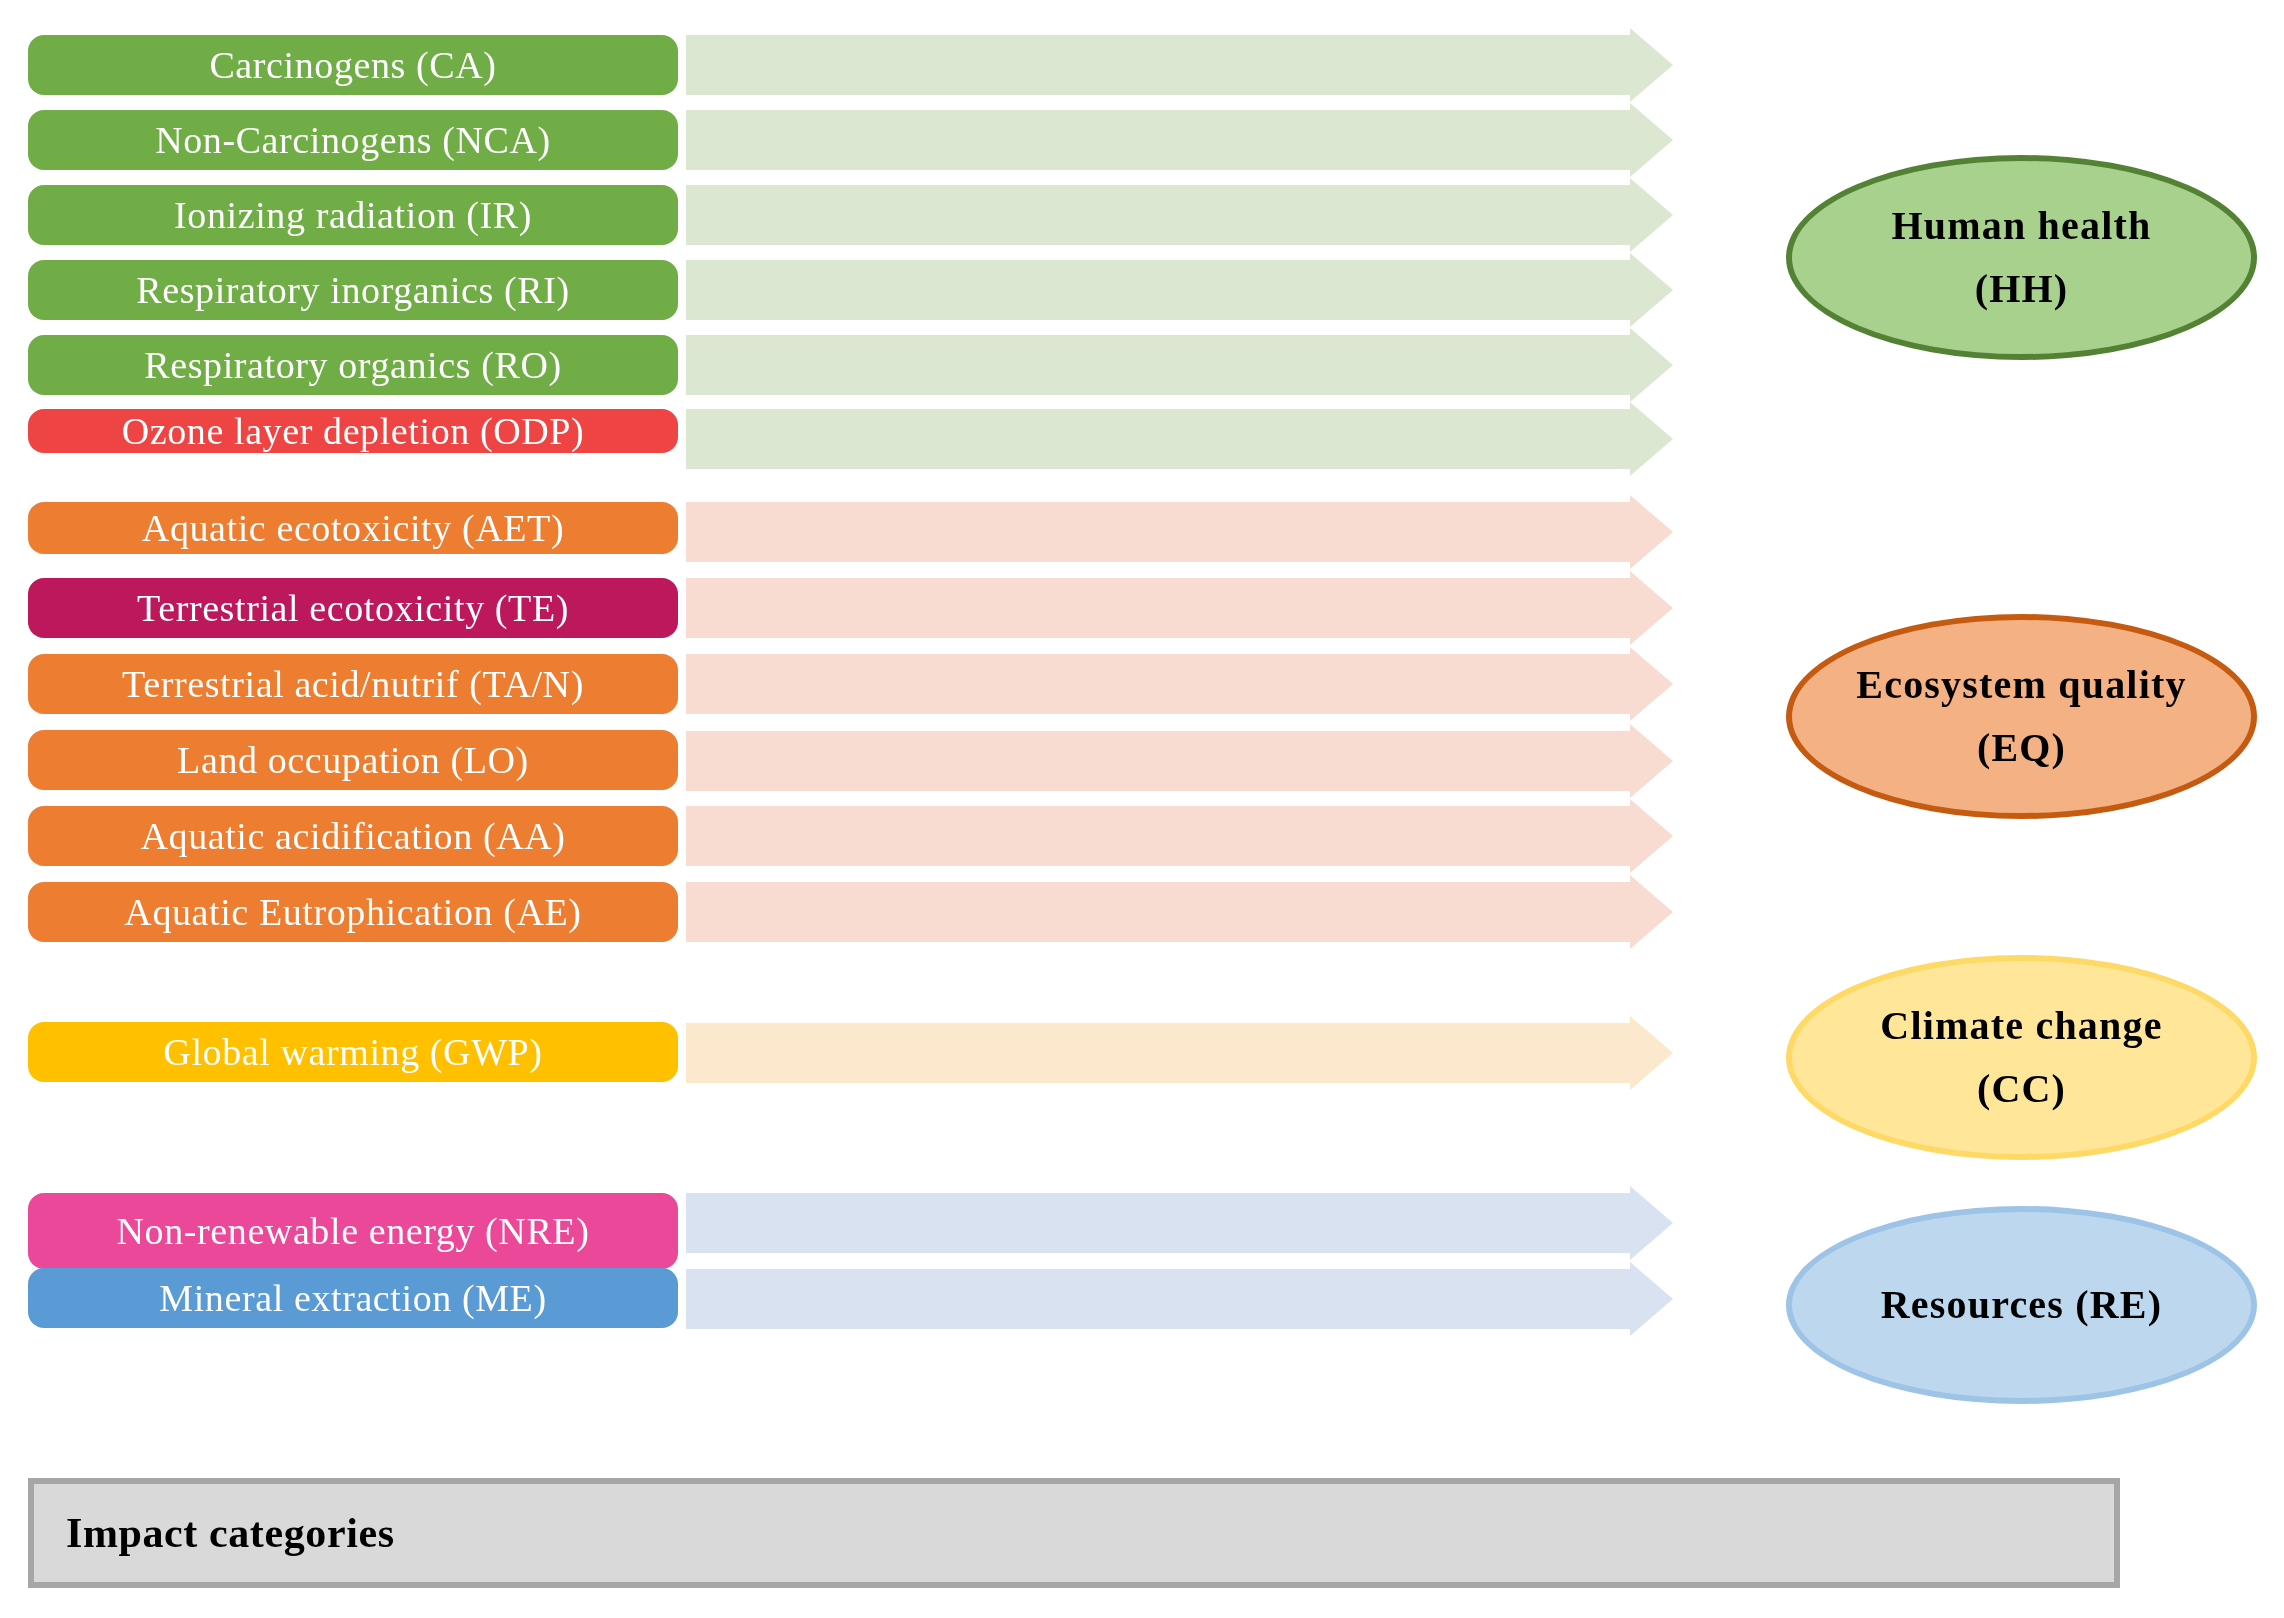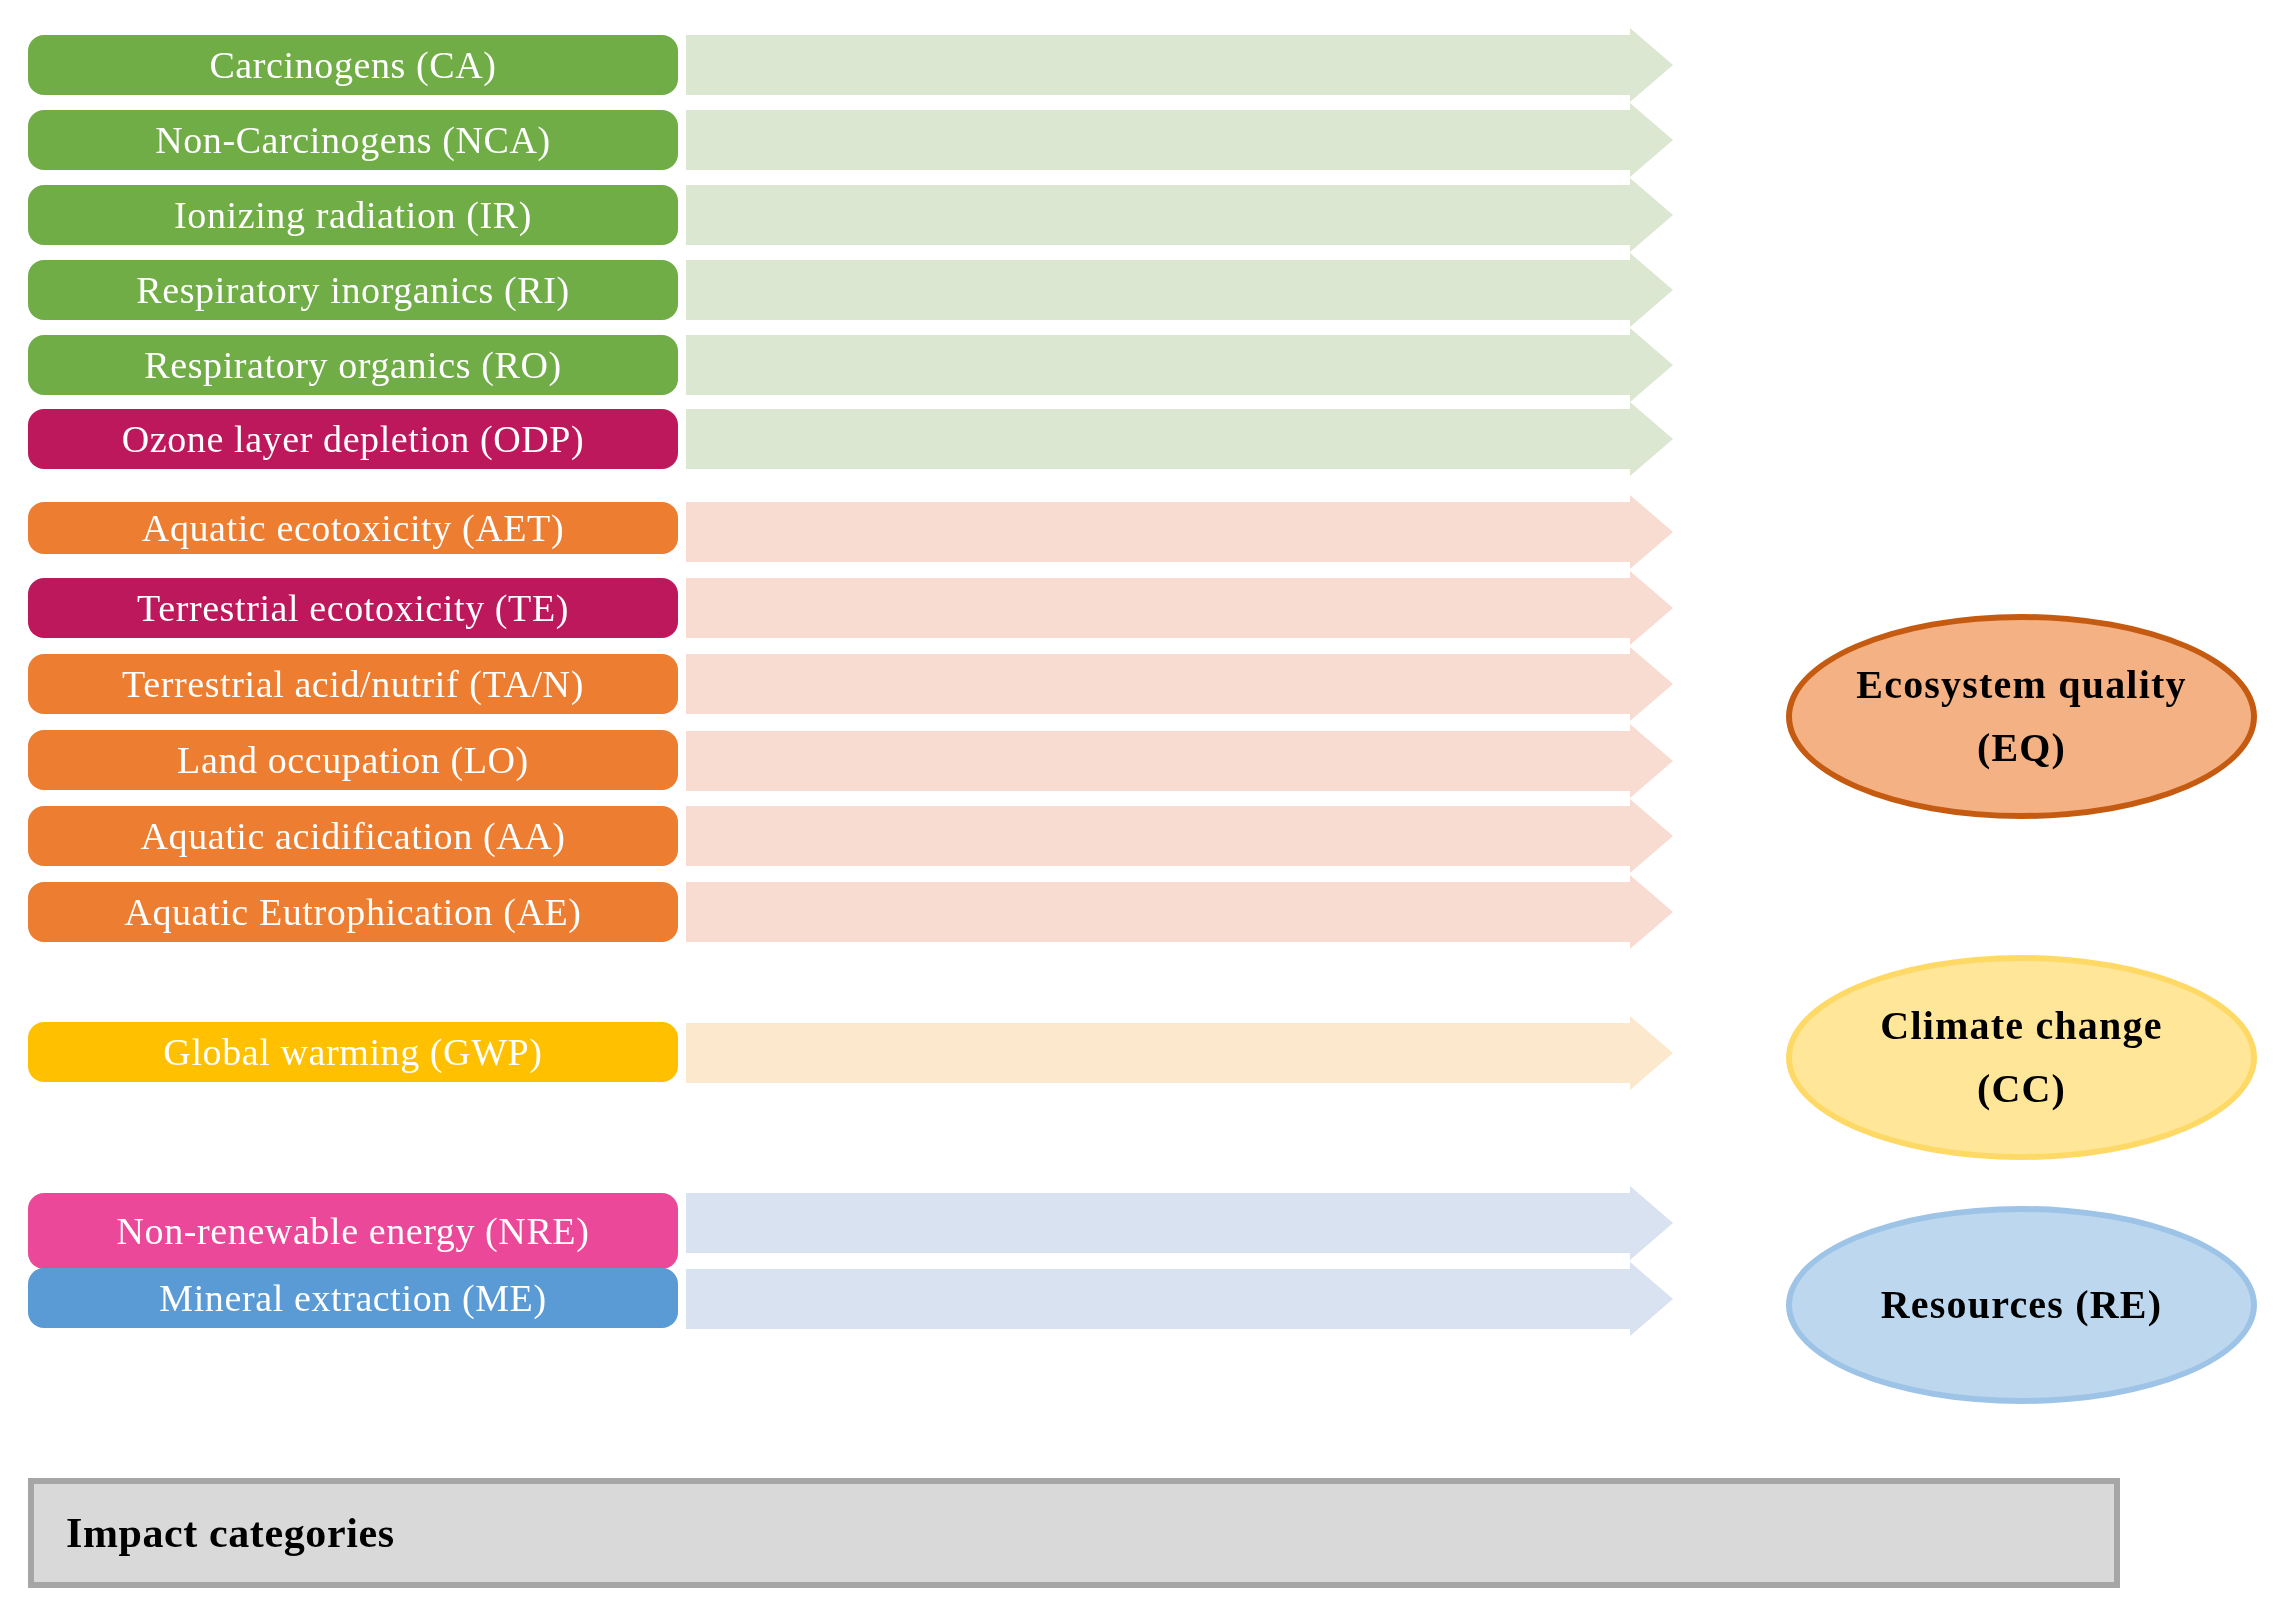--- a/index.html
+++ b/index.html
@@ -124,21 +124,21 @@
     </div>
 
     <div class="impact-box" style="top: 335px; height: 60px; background: rgb(112, 173, 71);">
       <span>Respiratory organics (RO)</span>
     </div>
     <div class="impact-arrow" style="top: 328px;">
       <div class="arrow-body" style="background: rgb(220, 231, 210);"></div>
       <div class="arrow-head" style="background: rgb(220, 231, 210);"></div>
     </div>
 
-    <div class="impact-box" style="top: 409px; height: 60px; background: #be185d;">
+    <div class="impact-box" style="top: 409px; height: 44px; background: #ef4444;">
       <span>Ozone layer depletion (ODP)</span>
     </div>
     <div class="impact-arrow" style="top: 402px;">
       <div class="arrow-body" style="background: rgb(220, 231, 210);"></div>
       <div class="arrow-head" style="background: rgb(220, 231, 210);"></div>
     </div>
 
     <div class="impact-box" style="top: 502px; height: 52px; background: rgb(237, 125, 49);">
       <span>Aquatic ecotoxicity (AET)</span>
     </div>
@@ -205,20 +205,24 @@
 
     <div class="impact-box" style="top: 1268px; height: 60px; background: rgb(91, 155, 213);">
       <span>Mineral extraction (ME)</span>
     </div>
     <div class="impact-arrow" style="top: 1262px;">
       <div class="arrow-body" style="background: rgb(217, 226, 240);"></div>
       <div class="arrow-head" style="background: rgb(217, 226, 240);"></div>
     </div>
   </div>
 
+  <div class="damage-ellipse" id="ellipse-0" style="top: 155px; height: 205px; background: rgb(169, 209, 142); border-color: rgb(84, 130, 53);">
+    <span>Human health</span>
+    <span>(HH)</span>
+  </div>
   <div class="damage-ellipse" id="ellipse-1" style="top: 614px; height: 205px; background: rgb(244, 177, 131); border-color: rgb(197, 90, 17);">
     <span>Ecosystem quality</span>
     <span>(EQ)</span>
   </div>
   <div class="damage-ellipse" id="ellipse-2" style="top: 955px; height: 205px; background: rgb(255, 230, 153); border-color: rgb(255, 217, 102);">
     <span>Climate change</span>
     <span>(CC)</span>
   </div>
   <div class="damage-ellipse" id="ellipse-3" style="top: 1206px; height: 198px; background: rgb(189, 215, 238); border-color: rgb(157, 195, 230);">
     <span>Resources (RE)</span>

